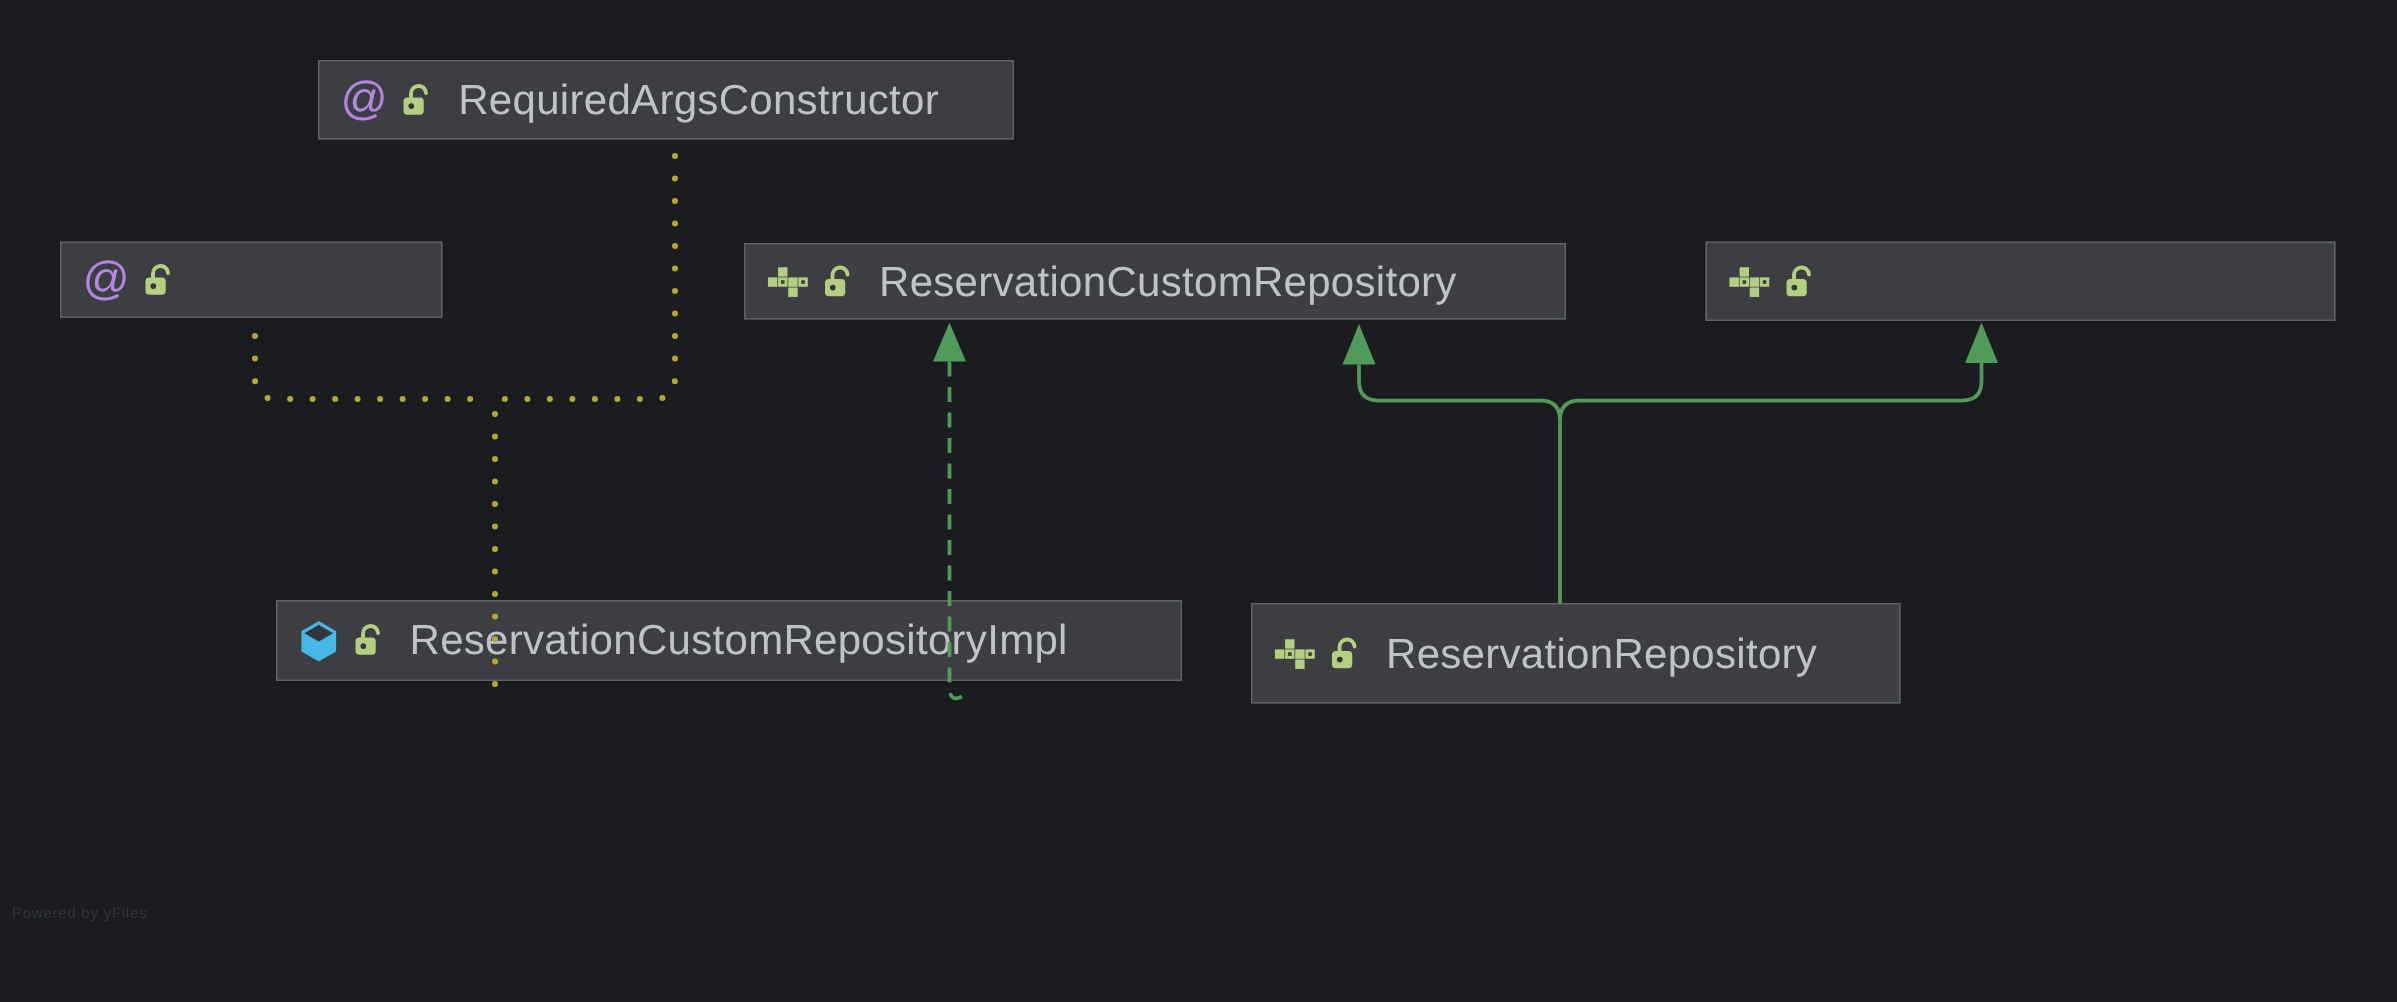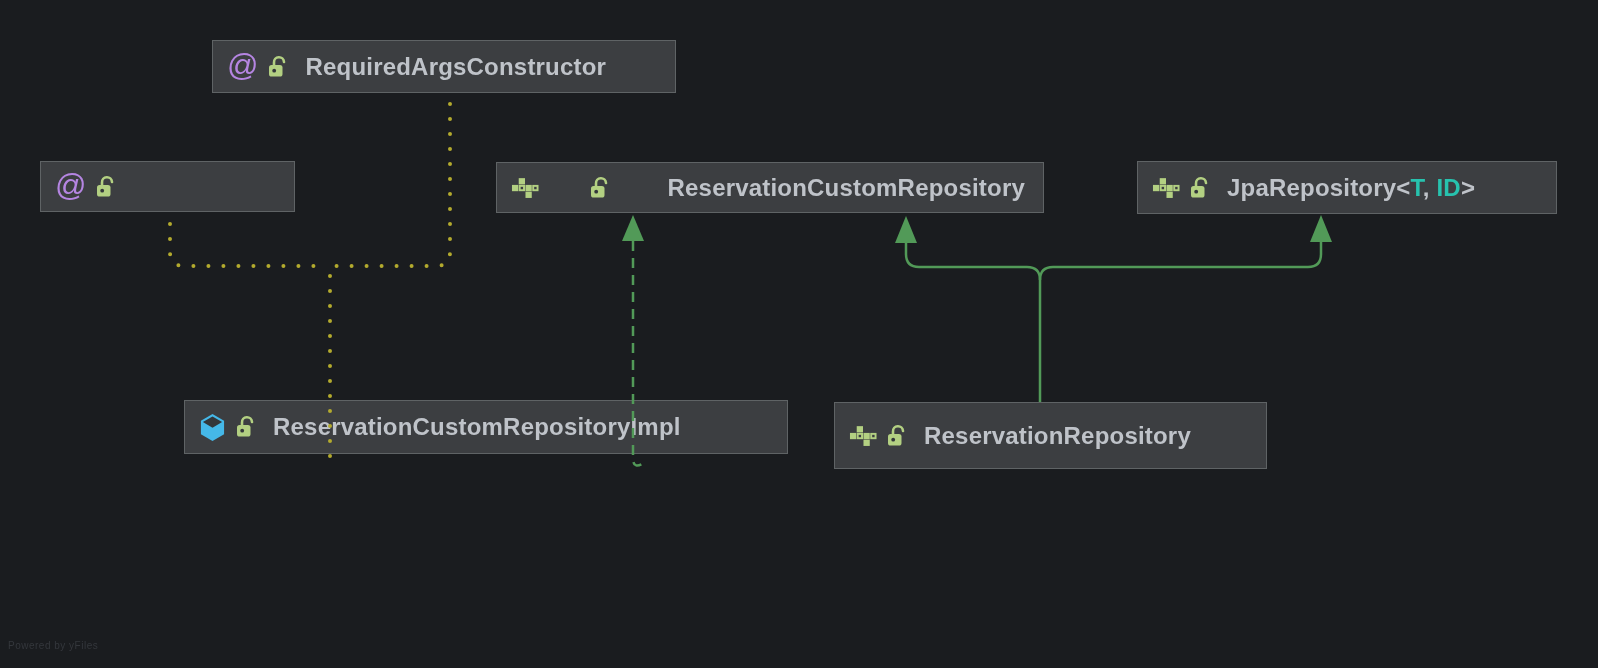--- a/index.html
+++ b/index.html
@@ -8,32 +8,32 @@
     --icon-green:#b3d082; --class-blue:#45b8e8; --watermark:#34373c;
   }
   html,body{margin:0;padding:0;}
   body{background:var(--bg);font-family:"Liberation Sans",sans-serif;}
   .canvas{position:relative;width:1598px;height:668px;background:var(--bg);overflow:hidden;}
   .node{
     position:absolute;display:flex;align-items:center;box-sizing:border-box;
     background:var(--node-bg);border:1.5px solid var(--node-border);
     padding:0 18px 0 14px;z-index:1;cursor:default;
   }
-  .node .label{color:var(--text);font-size:24px;white-space:nowrap;margin-left:16px;letter-spacing:.2px;font-weight:bold;}
+  .node .label{color:var(--text);font-size:28px;white-space:nowrap;margin-left:16px;letter-spacing:.2px;}
   .icon{display:inline-flex;align-items:center;justify-content:center;}
   .at-glyph{color:var(--purple);font-size:31px;font-weight:500;line-height:1;margin-top:-2px;}
   .lock{margin-left:9px;}
   .generic .punct{color:var(--text);}
   .generic .tparam{color:var(--teal);}
   #edges{position:absolute;left:0;top:0;z-index:5;pointer-events:none;}
   .edge-dotted{stroke:var(--yellow);stroke-width:4;stroke-linecap:round;stroke-dasharray:0 15;fill:none;}
   .edge-dashed{stroke:var(--green);stroke-width:2.5;stroke-dasharray:10 7;fill:none;}
   .edge-solid{stroke:var(--green);stroke-width:2.5;fill:none;}
   .arrowhead{fill:var(--green);stroke:none;}
-  .watermark{position:absolute;left:8px;top:640px;font-size:10px;color:var(--watermark);letter-spacing:.5px;z-index:2;}
+  .watermark{position:absolute;left:8px;top:604px;font-size:10px;color:var(--watermark);letter-spacing:.5px;z-index:2;}
 </style>
 </head>
 <body>
 
 <div class="canvas">
 
   <svg id="edges" width="1598" height="668" viewBox="0 0 1598 668">
 
     <path class="edge-dotted" d="M 170 224 L 170 252 Q 170 266 184 266 L 320 266"></path>
     <path class="edge-dotted" d="M 450 104 L 450 252 Q 450 266 436 266 L 336 266"></path>
@@ -64,21 +64,21 @@
     <span class="icon at-glyph">@</span>
     <span class="icon lock">
       <svg width="22" height="24" viewBox="0 0 22 24">
         <path d="M7 10 V 7.6 a 5 5 0 0 1 10 -0.6" stroke="var(--icon-green)" stroke-width="2.6" fill="none" stroke-linecap="round"></path>
         <rect x="2" y="10" width="13.5" height="11.5" rx="2.6" fill="var(--icon-green)"></rect>
         <circle cx="7.2" cy="15.7" r="1.9" fill="#33373a"></circle>
       </svg>
     </span>
   </div>
 
-  <div class="node" style="left:496px;top:162px;width:548px;height:51px;justify-content:space-between;">
+  <div class="node" style="left:496px;top:162px;width:548px;height:51px;">
     <span class="icon">
       <svg width="28" height="22" viewBox="0 0 29 22">
         <rect x="8" y="0.8" width="6.5" height="6.5" fill="var(--icon-green)"></rect>
         <rect x="1" y="7.8" width="6.5" height="6.5" fill="var(--icon-green)"></rect>
         <rect x="9" y="8.8" width="4.5" height="4.5" fill="none" stroke="var(--icon-green)" stroke-width="2"></rect>
         <rect x="15" y="7.8" width="6.5" height="6.5" fill="var(--icon-green)"></rect>
         <rect x="23" y="8.8" width="4.5" height="4.5" fill="none" stroke="var(--icon-green)" stroke-width="2"></rect>
         <rect x="15" y="14.8" width="6.5" height="6.5" fill="var(--icon-green)"></rect>
       </svg>
     </span>
@@ -103,21 +103,20 @@
         <rect x="15" y="14.8" width="6.5" height="6.5" fill="var(--icon-green)"></rect>
       </svg>
     </span>
     <span class="icon lock">
       <svg width="22" height="24" viewBox="0 0 22 24">
         <path d="M7 10 V 7.6 a 5 5 0 0 1 10 -0.6" stroke="var(--icon-green)" stroke-width="2.6" fill="none" stroke-linecap="round"></path>
         <rect x="2" y="10" width="13.5" height="11.5" rx="2.6" fill="var(--icon-green)"></rect>
         <circle cx="7.2" cy="15.7" r="1.9" fill="#33373a"></circle>
       </svg>
     </span>
-    <span class="label generic"><span>JpaRepository</span><span class="punct">&lt;</span><span class="tparam">T</span><span class="punct">, </span><span class="tparam">ID</span><span class="punct">&gt;</span></span>
   </div>
 
   <div class="node" style="left:184px;top:400px;width:604px;height:54px;">
     <span class="icon">
       <svg width="27" height="29" viewBox="0 0 28 30">
         <path d="M14 1 L26 8 V 22 L14 29 L2 22 V 8 Z" fill="var(--class-blue)"></path>
         <path d="M14 3.6 L24 9.4 L14 15.2 L4 9.4 Z" fill="#33373a"></path>
       </svg>
     </span>
     <span class="icon lock">

